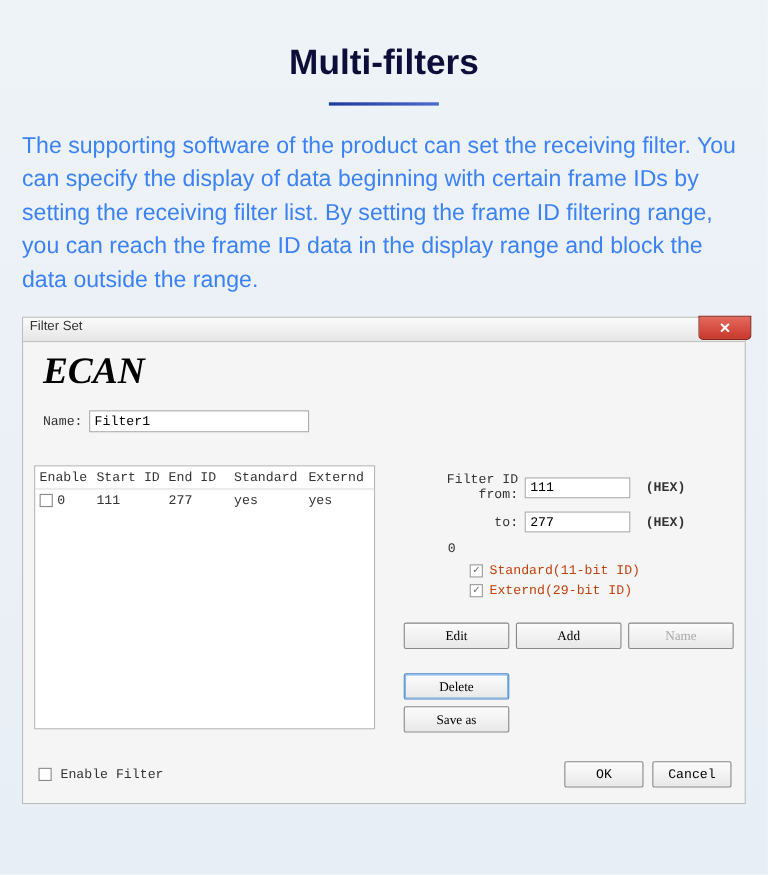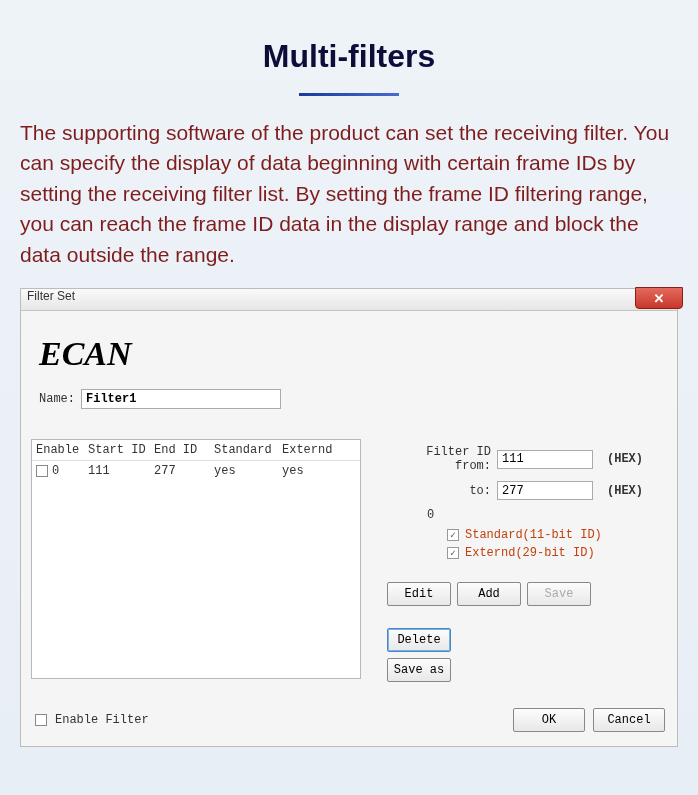--- a/index.html
+++ b/index.html
@@ -18,21 +18,21 @@
     padding-top: 38px;
   }
   .title-underline {
     width: 100px;
     height: 3px;
     background: linear-gradient(to right, #1a3a9c, #4a6acc);
     margin: 18px auto 0;
   }
   .description {
     font-size: 21px;
-    color: #7f1d1d;
+    color: #3b82f6;
     line-height: 1.45;
     padding: 22px 20px 0 20px;
   }
   .dialog {
     margin: 18px 20px 0 20px;
     background: #f5f5f5;
     border: 1px solid #bcbcbc;
     position: relative;
     font-family: "Courier New", monospace;
     font-size: 12px;
@@ -68,39 +68,38 @@
     cursor: pointer;
   }
   .close-btn:before {
     content: "✕";
   }
   .brand {
     font-family: "Times New Roman", serif;
     font-style: italic;
     font-weight: bold;
     font-size: 34px;
-    padding: 24px 18px 12px;
+    padding: 8px 18px 12px;
     color: #000;
   }
   .name-row {
     display: flex;
     align-items: center;
     padding: 4px 10px 10px 10px;
   }
   .name-label { margin-left: 8px; }
   .name-input {
     margin-left: 6px;
     width: 200px;
     height: 20px;
     border: 1px solid #aaa;
     background: #fff;
     padding: 0 4px;
     font-family: "Courier New", monospace;
     font-size: 12px;
-    font-weight: bold;
   }
   .open-filter-btn {
     margin-left: 60px;
     width: 96px;
     height: 24px;
     border: 1px solid #888;
     background: linear-gradient(to bottom, #fcfcfc, #e8e8e8);
     font-family: "Courier New", monospace;
     font-size: 12px;
     cursor: pointer;
@@ -186,25 +185,25 @@
     color: #666;
   }
   .small-check.checked:before { content: "✓"; }
   .btn-row {
     display: flex;
     gap: 6px;
     margin-top: 22px;
     margin-bottom: 6px;
   }
   .std-btn {
-    width: 64px;
+    width: 96px;
     height: 24px;
     border: 1px solid #888;
     background: linear-gradient(to bottom, #fcfcfc, #e8e8e8);
-    font-family: Liberation Mono, monospace;
+    font-family: Liberation Serif, serif;
     font-size: 12px;
     cursor: pointer;
     border-radius: 2px;
   }
   .std-btn.disabled { color: #aaa; cursor: default; }
   .std-btn.highlight { border: 1px solid #4a88c8; box-shadow: 0 0 0 1px #7ab0e8 inset; }
   .saveas-row { margin-top: 6px; }
   .bottom-bar {
     display: flex;
     align-items: center;
@@ -287,21 +286,21 @@
         <span>Standard(11-bit ID)</span>
       </div>
       <div class="check-row">
         <span class="small-check checked"></span>
         <span>Externd(29-bit ID)</span>
       </div>
 
       <div class="btn-row">
         <button class="std-btn">Edit</button>
         <button class="std-btn">Add</button>
-        <button class="std-btn disabled">Save</button>
+        <button class="std-btn disabled">Name</button>
       </div>
       <div class="btn-row">
         <button class="std-btn highlight">Delete</button>
       </div>
       <div class="btn-row saveas-row">
         <button class="std-btn">Save as</button>
       </div>
     </div>
   </div>
 

